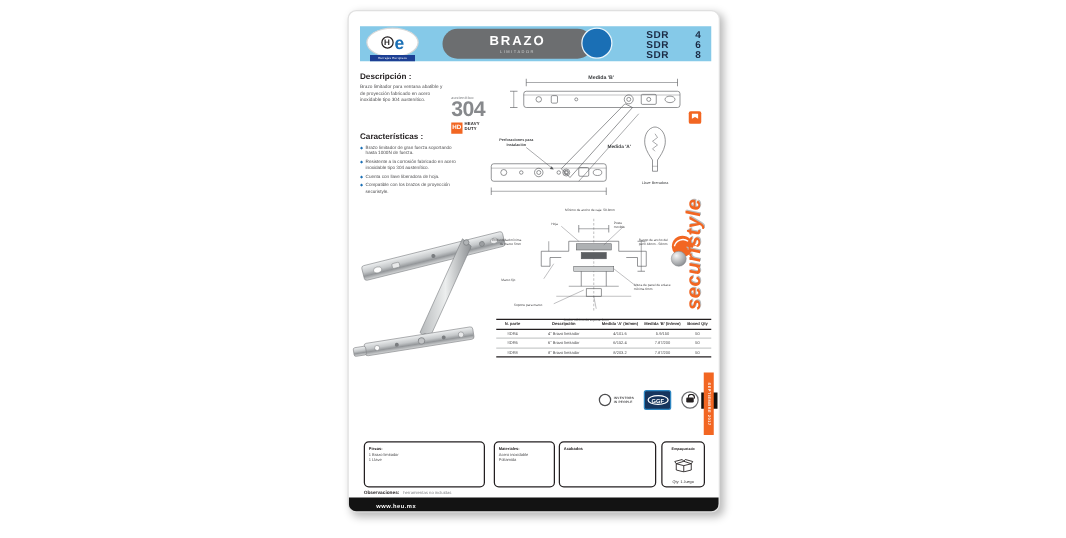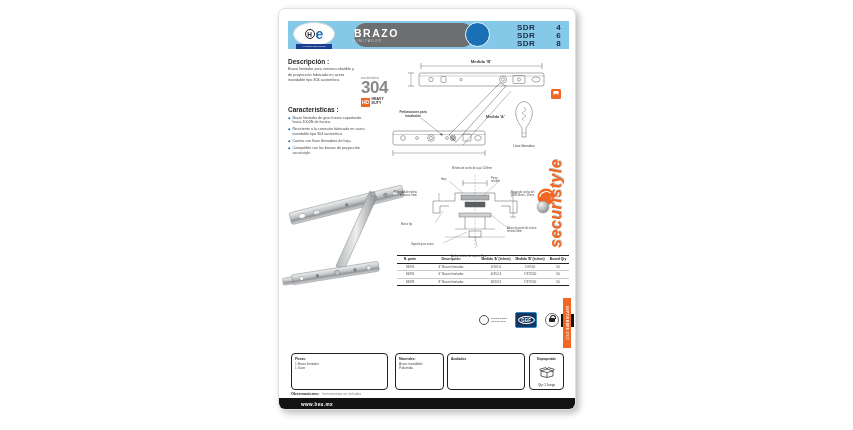--- a/index.html
+++ b/index.html
@@ -14,21 +14,21 @@
   .helogo { position:absolute; left:5px; top:1px; width:42px; height:24px; background:#fff;
             border-radius:50%; display:flex; align-items:center; justify-content:center; gap:1px;
             border:0.5px solid #d8d8d8; }
   .helogo .h { width:10px; height:10px; border:1px solid #231f20; border-radius:50%;
                font-size:6.5px; font-weight:bold; color:#231f20; display:flex; align-items:center; justify-content:center; }
   .helogo .e { font-size:14px; font-weight:800; color:#1a6fb5; line-height:12px; }
   .helogo-cap { position:absolute; left:8px; top:23px; width:36px; height:5px; background:#1c3f94;
                 color:#fff; font-size:2.4px; display:flex; align-items:center; justify-content:center;
                 letter-spacing:.2px; }
   .pill { position:absolute; left:66px; top:2px; width:120px; height:24px; background:#6c6e70;
-          border-radius:12px; display:flex; flex-direction:column; align-items:flex-start; justify-content:center; }
+          border-radius:12px; display:flex; flex-direction:column; align-items:center; justify-content:center; }
   .pill .t1 { color:#fff; font-weight:800; font-size:10.5px; letter-spacing:1.5px; line-height:10px; }
   .pill .t2 { color:#cfd1d2; font-size:3.2px; letter-spacing:1.2px; margin-top:1px; }
   .bluecircle { position:absolute; left:177px; top:1px; width:25px; height:25px; border-radius:50%;
                 background:#1a6fb5; border:1.5px solid #eaf5fb; }
   .models { position:absolute; left:229px; top:2.5px; width:44px;text-align:center; }
   .models .mrow { display:flex; justify-content:space-between; font-size:8px; font-weight:800;
                   color:#1b2b45; line-height:8.2px; letter-spacing:.4px; }
 
   
   .desc-h, .feat-h { font-size:6.5px; font-weight:800; color:#231f20; }

